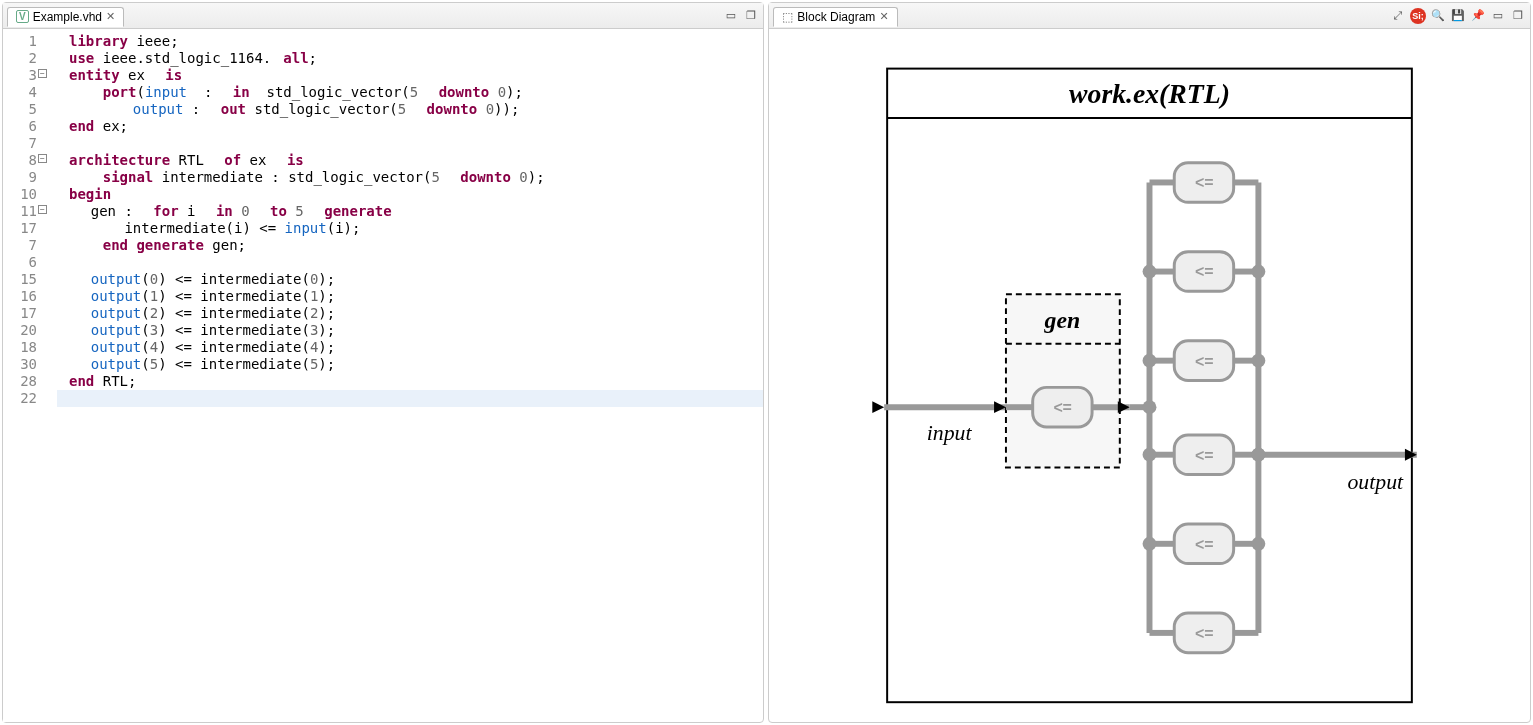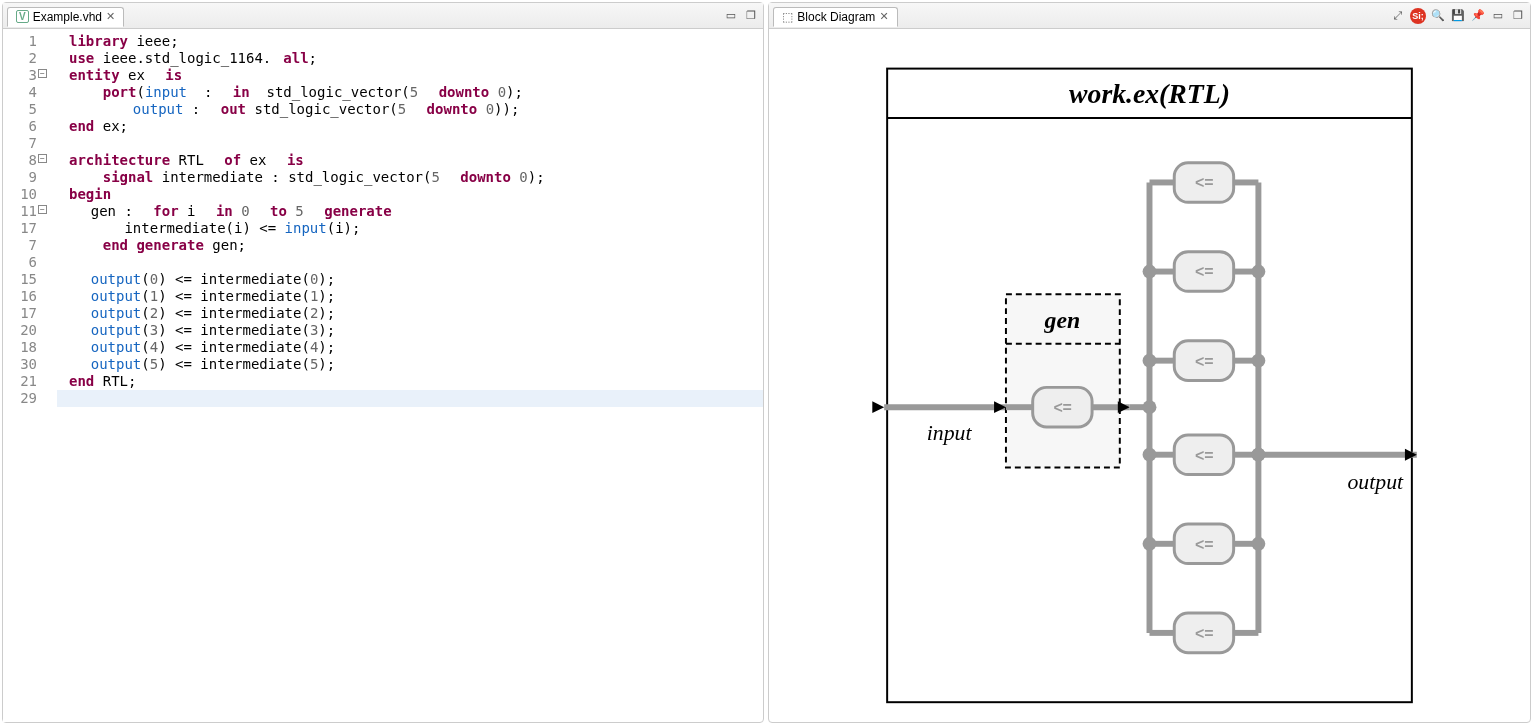--- a/index.html
+++ b/index.html
@@ -126,22 +126,22 @@
         <div>11<span class="fold">−</span></div>
         <div>17</div>
         <div>7</div>
         <div>6</div>
         <div>15</div>
         <div>16</div>
         <div>17</div>
         <div>20</div>
         <div>18</div>
         <div>30</div>
-        <div>21</div>
-        <div>29</div>
+        <div>28</div>
+        <div>22</div>
       </div>
     <div class="code" id="code"><div class="line"><span class="kw">library</span> ieee;</div><div class="line"><span class="kw">use</span> ieee.std_logic_1164.<span class="kw">all</span>;</div><div class="line"><span class="kw">entity</span> ex <span class="kw">is</span></div><div class="line"><span class="kw">    port</span>(<span class="id">input</span>  : <span class="kw">in</span>  std_logic_vector(<span class="num">5</span><span class="kw"> downto </span><span class="num">0</span>);</div><div class="line">         <span class="id">output</span> : <span class="kw">out</span> std_logic_vector(<span class="num">5</span><span class="kw"> downto </span><span class="num">0</span>));</div><div class="line"><span class="kw">end</span> ex;</div><div class="line">&nbsp;</div><div class="line"><span class="kw">architecture</span> RTL <span class="kw">of</span> ex <span class="kw">is</span></div><div class="line"><span class="kw">    signal</span> intermediate : std_logic_vector(<span class="num">5</span><span class="kw"> downto </span><span class="num">0</span>);</div><div class="line"><span class="kw">begin</span></div><div class="line">    gen : <span class="kw">for</span> i <span class="kw">in</span> <span class="num">0</span><span class="kw"> to </span><span class="num">5</span><span class="kw"> generate</span></div><div class="line">        intermediate(i) &lt;= <span class="id">input</span>(i);</div><div class="line"><span class="kw">    end generate</span> gen;</div><div class="line">&nbsp;</div><div class="line">    <span class="id">output</span>(<span class="num">0</span>) &lt;= intermediate(<span class="num">0</span>);</div><div class="line">    <span class="id">output</span>(<span class="num">1</span>) &lt;= intermediate(<span class="num">1</span>);</div><div class="line">    <span class="id">output</span>(<span class="num">2</span>) &lt;= intermediate(<span class="num">2</span>);</div><div class="line">    <span class="id">output</span>(<span class="num">3</span>) &lt;= intermediate(<span class="num">3</span>);</div><div class="line">    <span class="id">output</span>(<span class="num">4</span>) &lt;= intermediate(<span class="num">4</span>);</div><div class="line">    <span class="id">output</span>(<span class="num">5</span>) &lt;= intermediate(<span class="num">5</span>);</div><div class="line"><span class="kw">end</span> RTL;</div><div class="line hl">&nbsp;</div></div>
   </div>
 </div>
 
 <div class="pane pane-right">
   <div class="tabbar">
     <div class="tab">
       <span class="tab-icon-bd">⬚</span>
       <span>Block Diagram</span>

